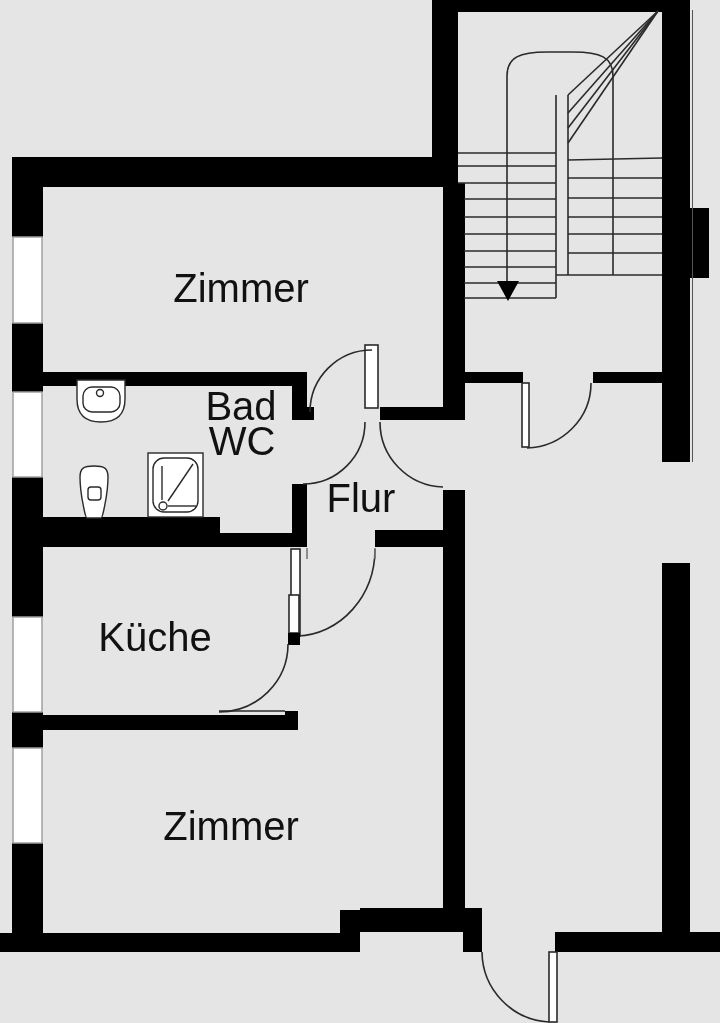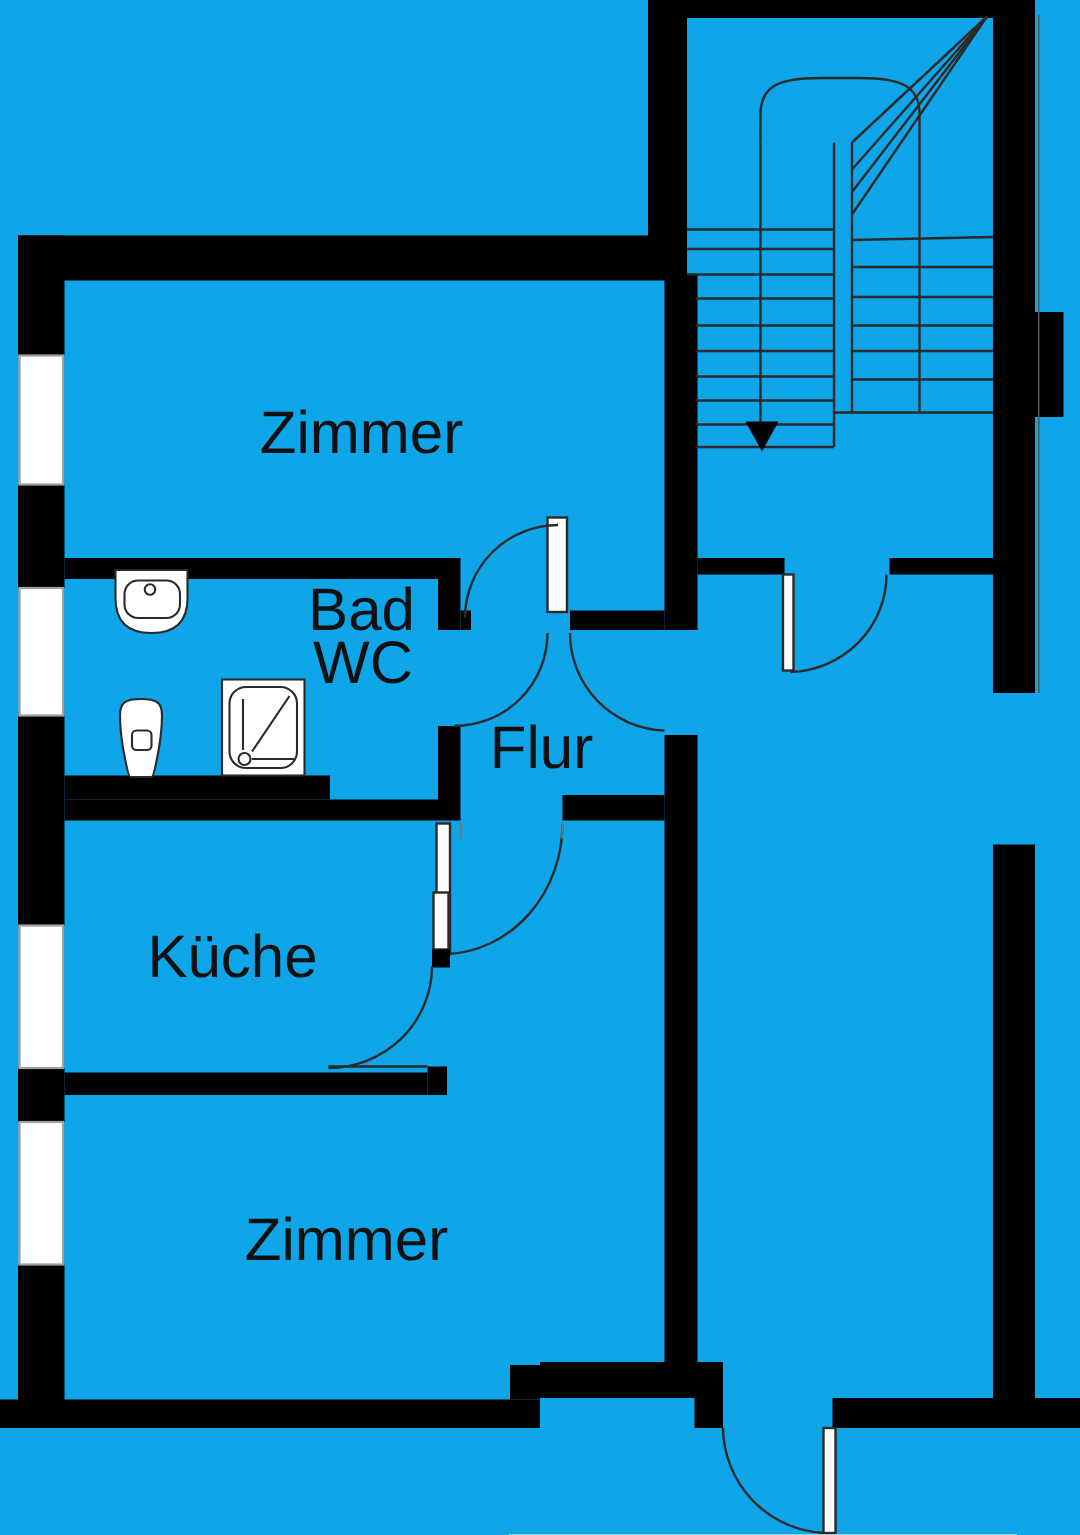--- a/index.html
+++ b/index.html
@@ -4,21 +4,21 @@
 <style>
   html, body {
     margin: 0;
     padding: 0;
     background: #ffffff;
   }
   .plan-wrap {
     position: relative;
     width: 720px;
     height: 1023px;
-    background: #0ea5e9;
+    background: #e5e5e5;
     overflow: hidden;
   }
   svg {
     display: block;
   }
   .room-label {
     font-family: "Liberation Sans", sans-serif;
     font-size: 40px;
     text-anchor: middle;
   }

